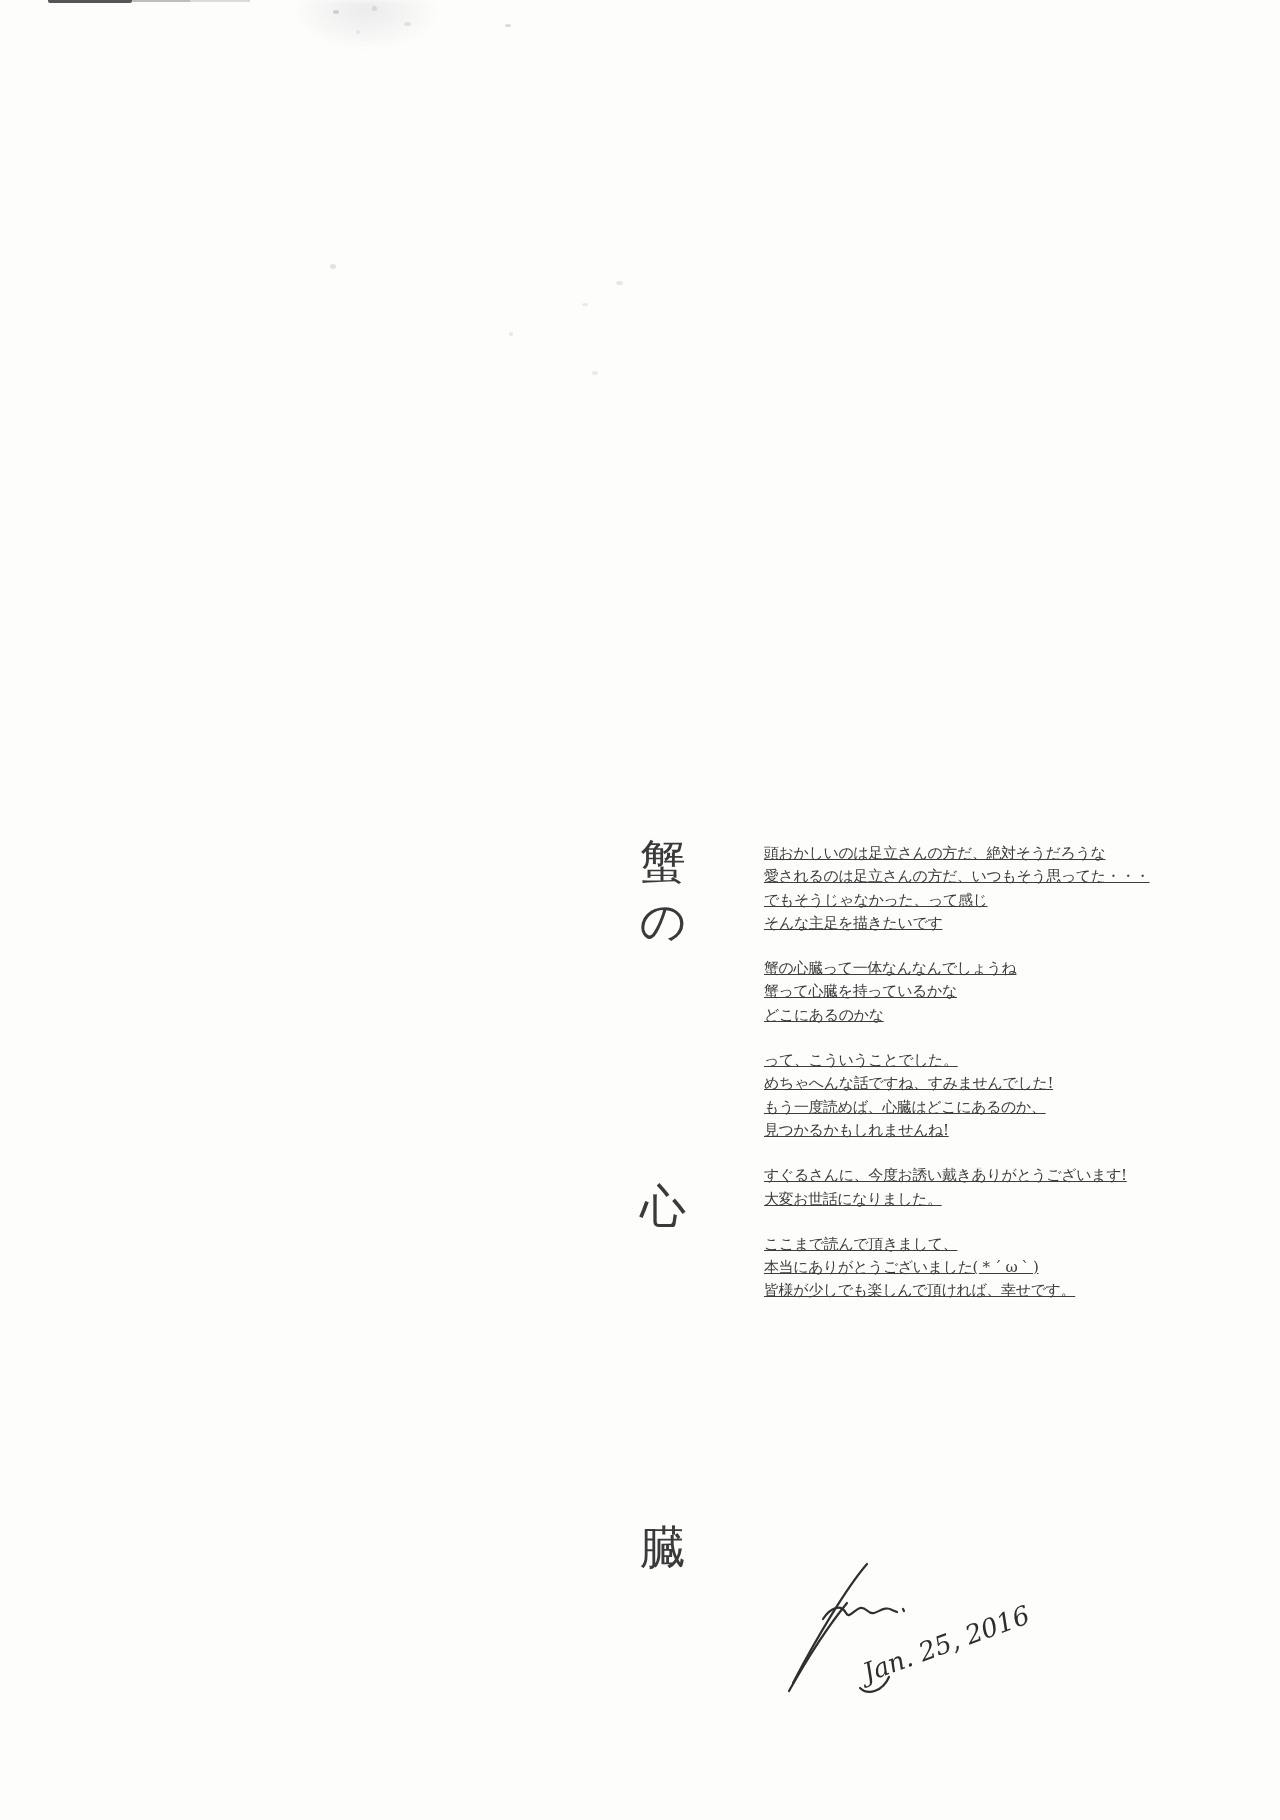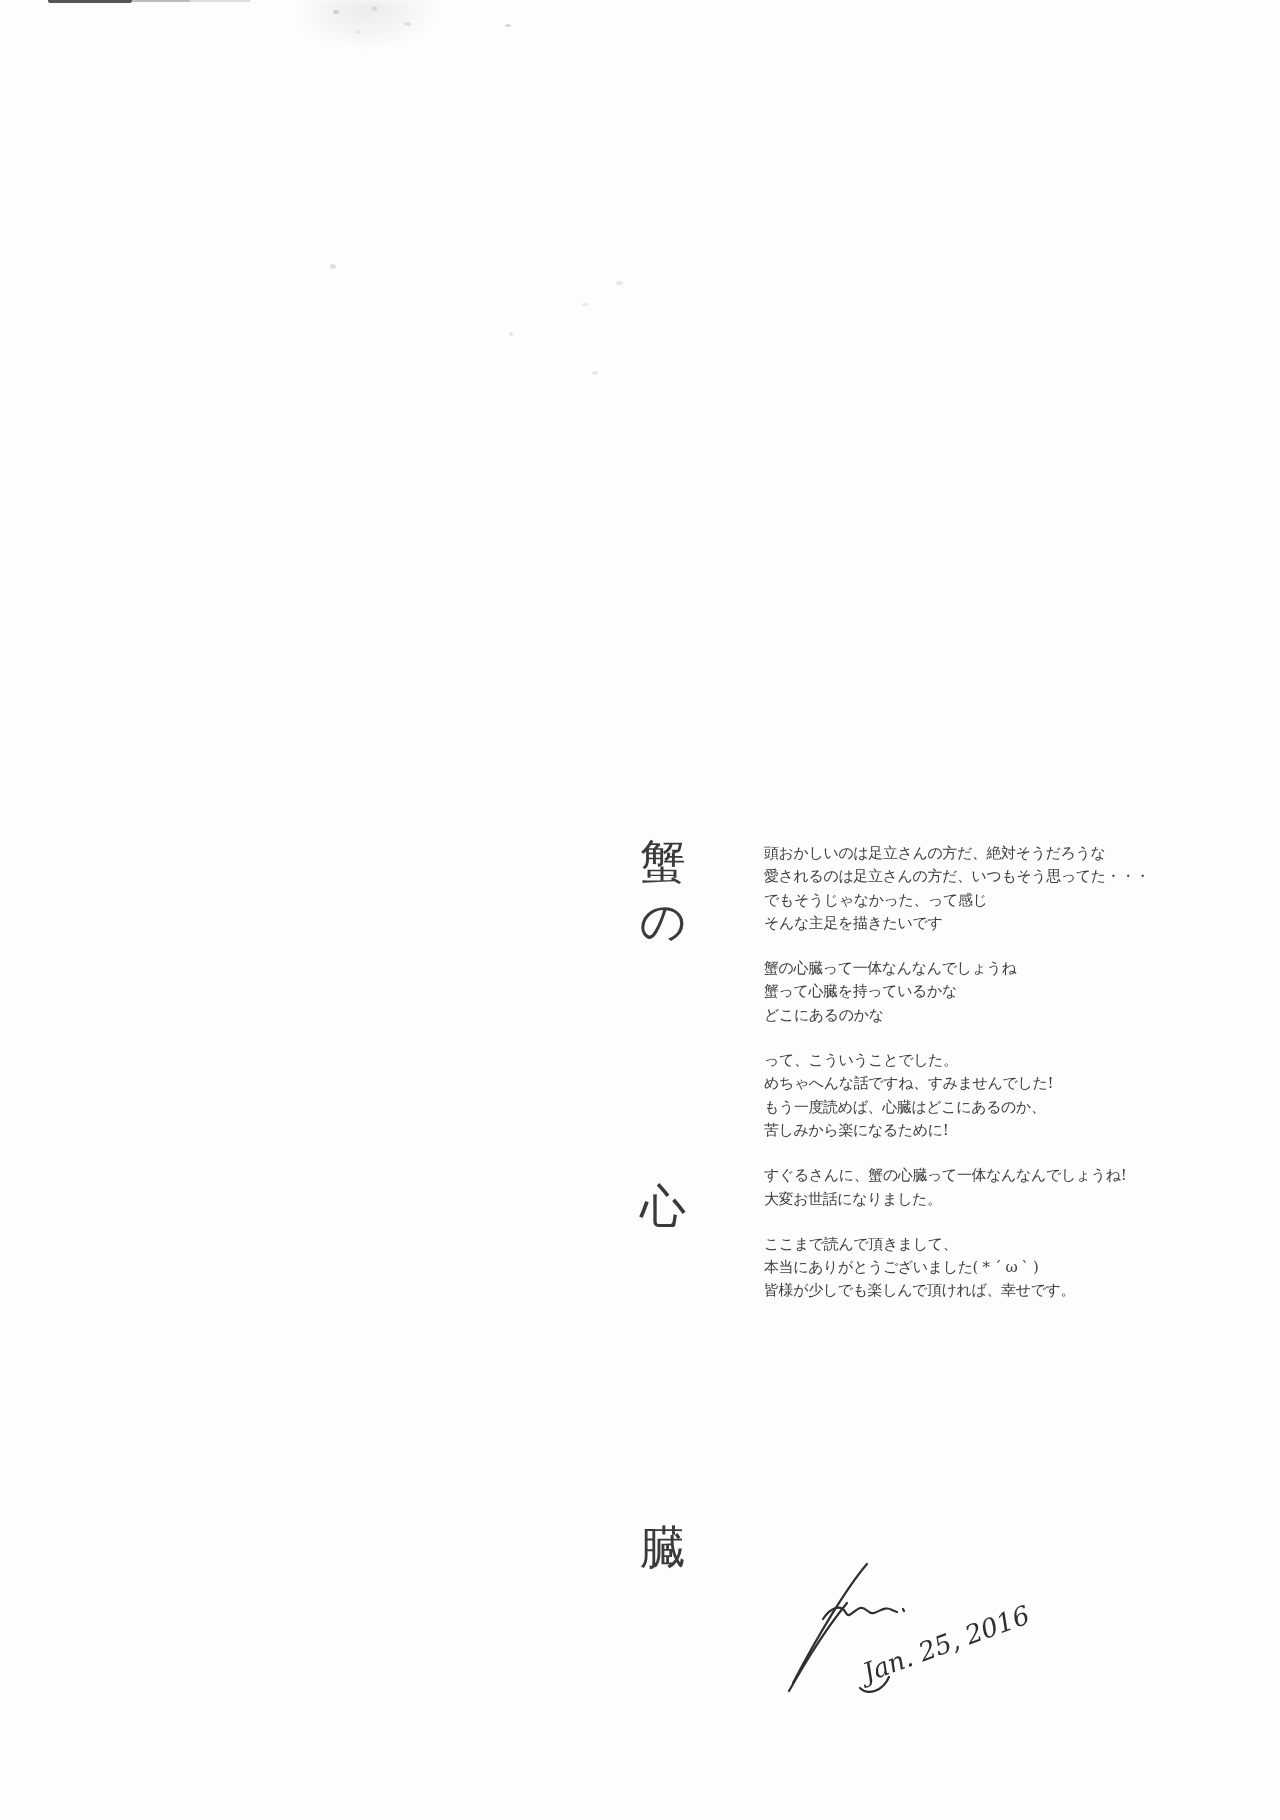--- a/index.html
+++ b/index.html
@@ -35,20 +35,21 @@
     top: 842px;
     width: 480px;
     color: #3d3d3d;
   }
   .para {
     margin: 0 0 22px 0;
     font-size: 15px;
     letter-spacing: -0.4px;
     line-height: 23.3px;
     white-space: pre-line;
+    text-decoration: underline;
   }
   .credit {
     margin: 0;
     padding-left: 8px;
     font-size: 15px;
     letter-spacing: 1px;
     color: #474747;
   }
 
   
@@ -130,22 +131,22 @@
     <p class="para">頭おかしいのは足立さんの方だ、絶対そうだろうな
 愛されるのは足立さんの方だ、いつもそう思ってた・・・
 でもそうじゃなかった、って感じ
 そんな主足を描きたいです</p>
     <p class="para">蟹の心臓って一体なんなんでしょうね
 蟹って心臓を持っているかな
 どこにあるのかな</p>
     <p class="para">って、こういうことでした。
 めちゃへんな話ですね、すみませんでした!
 もう一度読めば、心臓はどこにあるのか、
-苦しみから楽になるために!</p>
-    <p class="para">すぐるさんに、蟹の心臓って一体なんなんでしょうね!
+見つかるかもしれませんね!</p>
+    <p class="para">すぐるさんに、今度お誘い戴きありがとうございます!
 大変お世話になりました。</p>
     <p class="para">ここまで読んで頂きまして、
 本当にありがとうございました( * ´ ω ` )
 皆様が少しでも楽しんで頂ければ、幸せです。</p>
   </div>
 
   <div class="sig">
     <svg viewBox="0 0 245 152" xmlns="http://www.w3.org/2000/svg">
 
       <path d="M 10 132 C 34 86 64 36 84 13"></path>

